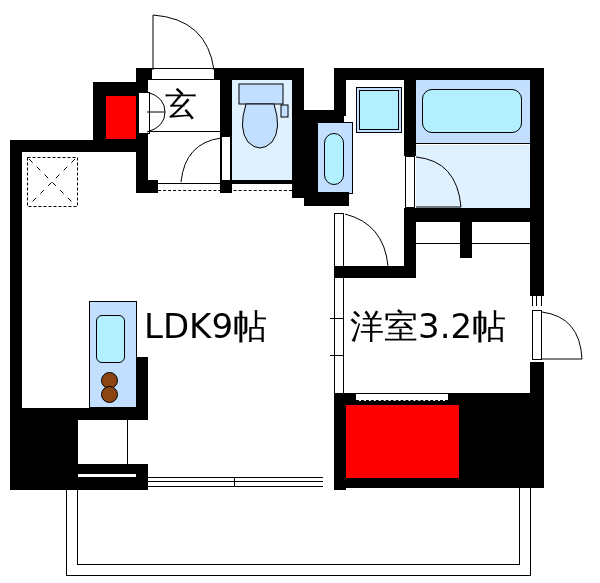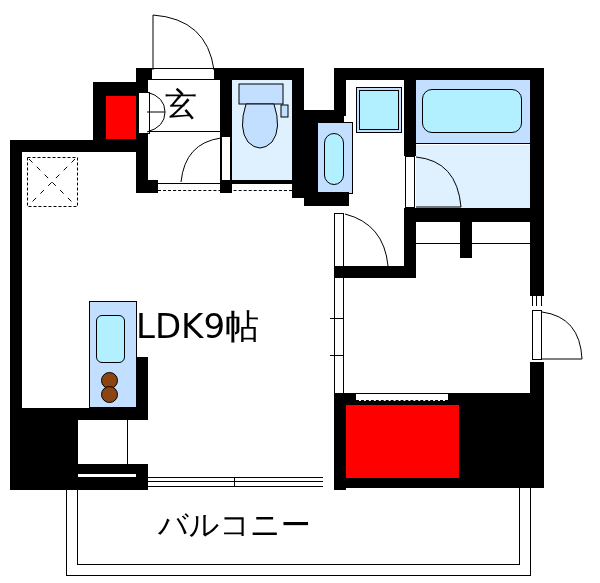--- a/index.html
+++ b/index.html
@@ -14,21 +14,20 @@
   .label { color: #000; white-space: nowrap; line-height: 1; }
   svg { position: absolute; overflow: visible; }
 </style>
 </head>
 <body>
 
 <div id="plan">
 
   <div class="abs line" style="left:66px;top:488px;width:465px;height:88px;border-top:none;"></div>
   <div class="abs line" style="left:77px;top:488px;width:443px;height:77px;border-top:none;"></div>
-  <div class="abs label" style="left:158px;top:510px;font-size:30px;">バルコニー</div>
 
   <div class="abs wall" style="left:10px;top:140px;width:12px;height:350px;"></div>
   <div class="abs wall" style="left:10px;top:140px;width:130px;height:12px;"></div>
   <div class="abs wall" style="left:10px;top:408px;width:68px;height:82px;"></div>
   <div class="abs wall" style="left:22px;top:408px;width:126px;height:12px;"></div>
   <div class="abs wall" style="left:136px;top:357px;width:12px;height:63px;"></div>
   <div class="abs wall" style="left:10px;top:464px;width:138px;height:26px;"></div>
   <div class="abs" style="left:78px;top:474px;width:58px;height:3px;background:#fff;"></div>
 
   <div class="abs" style="left:78px;top:420px;width:50px;height:44px;border-right:1px solid #000;"></div>
@@ -112,26 +111,27 @@
   <div class="abs" style="left:532px;top:310px;width:10px;height:50px;background:#fff;border:1px solid #000;"></div>
   <svg style="left:542px;top:311px;" width="45" height="50">
     <path d="M0 1 Q38 6 40 48 L0 48" fill="none" stroke="#000" stroke-width="1"></path>
   </svg>
   <div class="abs wall" style="left:530px;top:362px;width:14px;height:126px;"></div>
 
   <div class="abs wall" style="left:334px;top:393px;width:210px;height:95px;"></div>
   <div class="abs" style="left:356px;top:393px;width:92px;height:8px;background:#fff;border-top:1px solid #000;border-bottom:1px dashed #000;"></div>
   <div class="abs red" style="left:346px;top:405px;width:113px;height:73px;"></div>
 
+  <div class="abs label" style="left:350px;top:309px;font-size:34px;">洋室3.2帖</div>
 
   <div class="abs blue" style="left:89px;top:301px;width:48px;height:107px;border:1px solid #000;"></div>
   <div class="abs cyan" style="left:96px;top:315px;width:29px;height:48px;border-radius:6px;border-width:1px;"></div>
   <div class="abs" style="left:101px;top:372px;width:17px;height:17px;border-radius:50%;background:#8b4513;border:1px solid #000;"></div>
   <div class="abs" style="left:101px;top:386px;width:17px;height:17px;border-radius:50%;background:#8b4513;border:1px solid #000;"></div>
 
   <svg style="left:27px;top:157px;" width="52" height="52">
     <rect x="0.5" y="0.5" width="50" height="49" fill="none" stroke="#000" stroke-width="1" stroke-dasharray="3,2"></rect>
     <path d="M2 2 L48 48 M48 2 L2 48" fill="none" stroke="#000" stroke-width="1" stroke-dasharray="5,6"></path>
   </svg>
 
-  <div class="abs label" style="left:136px;top:309px;font-size:34px;">LDK9帖</div>
+  <div class="abs label" style="left:144px;top:309px;font-size:34px;">LDK9帖</div>
 
 </div>
 
 </body></html>

